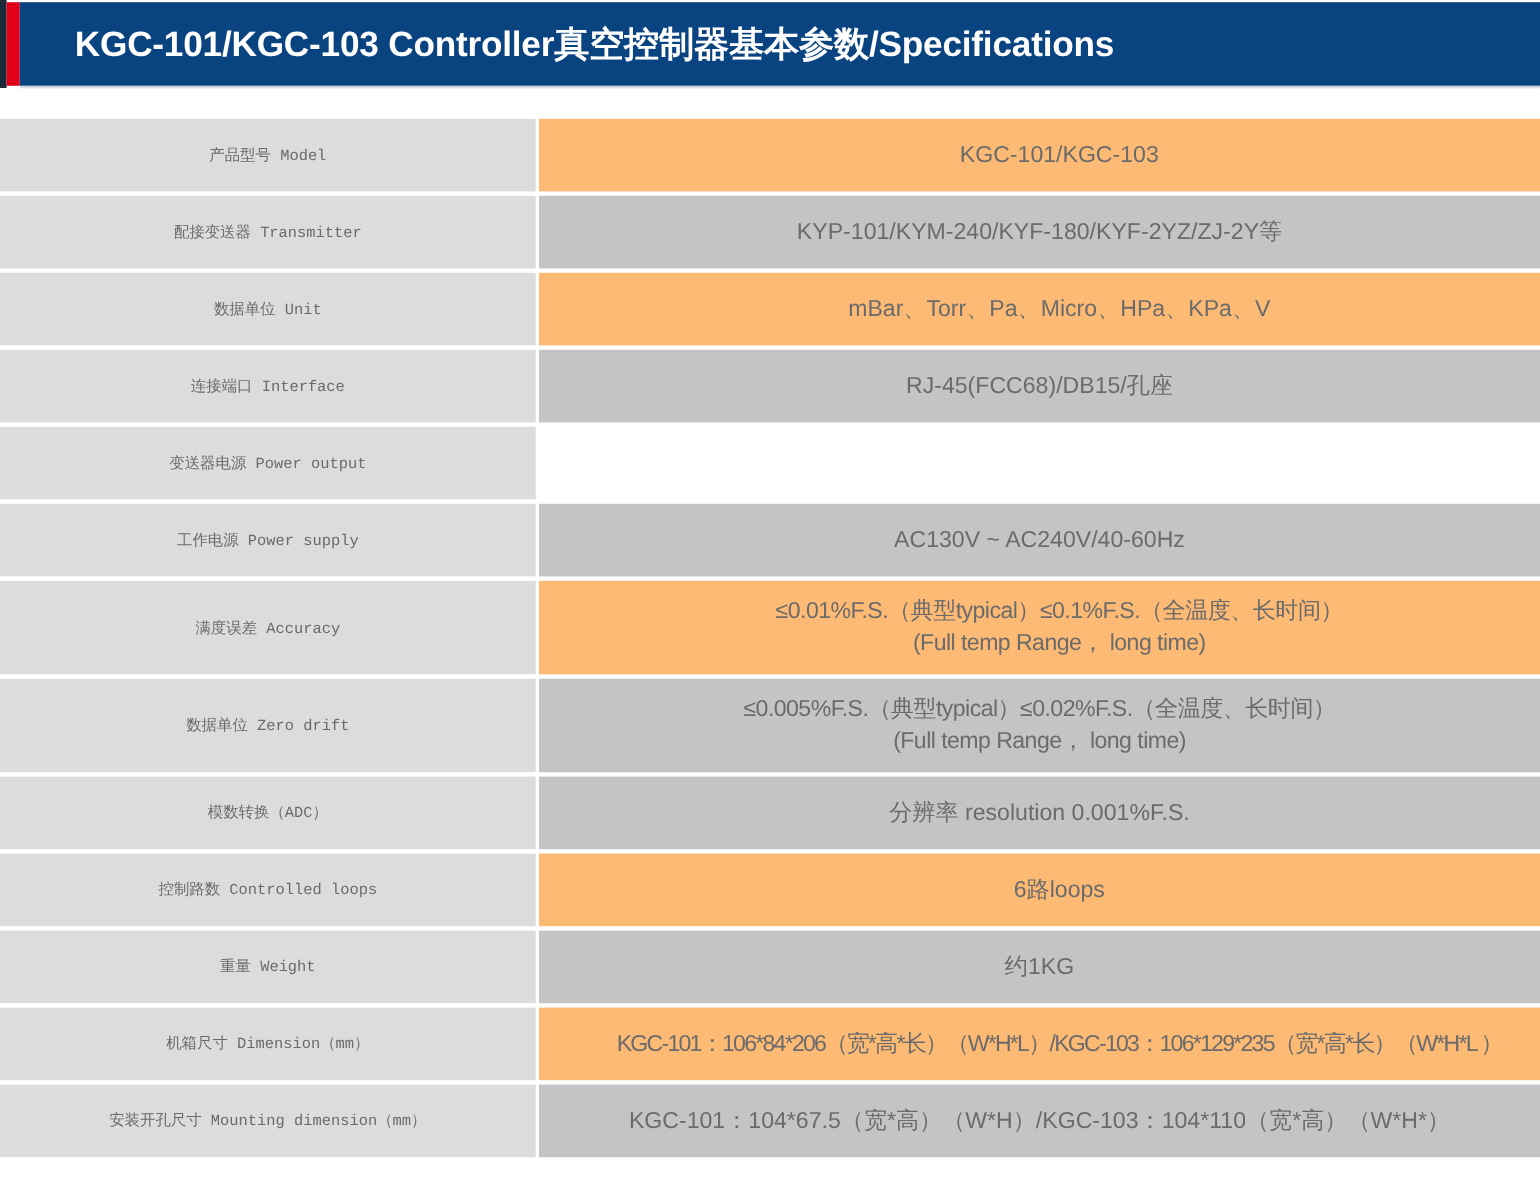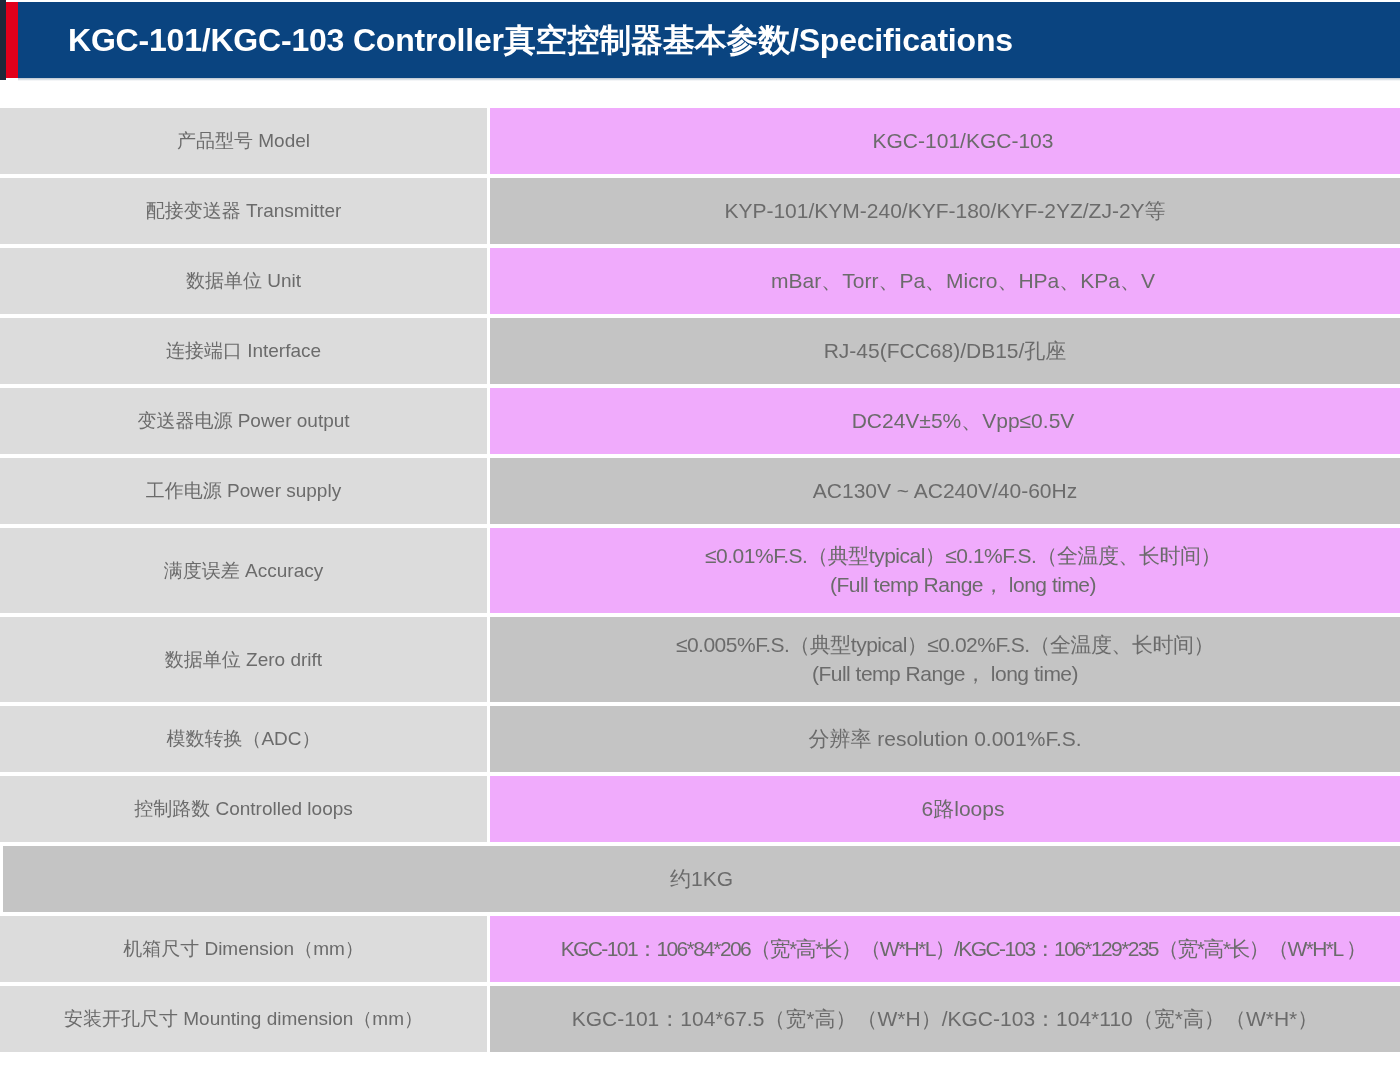--- a/index.html
+++ b/index.html
@@ -78,44 +78,45 @@
     display: flex;
     width: 1400px;
     box-sizing: border-box;
     margin-bottom: 4px;
   }
   .spec-label {
     width: 487px;
     flex: 0 0 487px;
     background: #dcdcdc;
     color: #6b6b6b;
-    font-size: 19px;
+    font-size: 14px;
     display: flex;
     align-items: center;
     justify-content: center;
     text-align: right;
     box-sizing: border-box;
     padding: 0 10px;
     white-space: nowrap;
+    font-family: Liberation Mono, monospace;
   }
   .spec-value {
     flex: 1 1 auto;
     margin-left: 3px;
     color: #6b6b6b;
     font-size: 21px;
     display: flex;
     flex-direction: column;
     align-items: center;
     justify-content: center;
     text-align: center;
     box-sizing: border-box;
     padding: 0 4px;
     white-space: nowrap;
   }
-  .spec-value.tone-light { background: #f0abfc; padding-left: 40px; }
+  .spec-value.tone-light { background: #fdba74; padding-left: 40px; }
   .spec-value.tone-dark  { background: #c4c4c4; }
 
   .spec-row.h-66  .spec-label, .spec-row.h-66  .spec-value { height: 66px; }
   .spec-row.h-85  .spec-label, .spec-row.h-85  .spec-value { height: 85px; }
 
   .value-line { line-height: 1.38; }
   .value-line.tight { letter-spacing: -0.5px; }
   .value-line.squeeze { letter-spacing: -1.6px; }
 </style>
 </head>
@@ -150,23 +151,20 @@
       </div>
     </div>
     <div class="spec-row h-66">
       <div class="spec-label">连接端口  Interface</div>
       <div class="spec-value tone-dark">
         <div class="value-line">RJ-45(FCC68)/DB15/孔座</div>
       </div>
     </div>
     <div class="spec-row h-66">
       <div class="spec-label">变送器电源  Power output</div>
-      <div class="spec-value tone-light">
-        <div class="value-line">DC24V±5%、Vpp≤0.5V</div>
-      </div>
     </div>
     <div class="spec-row h-66">
       <div class="spec-label">工作电源  Power supply</div>
       <div class="spec-value tone-dark">
         <div class="value-line">AC130V ~ AC240V/40-60Hz</div>
       </div>
     </div>
     <div class="spec-row h-85">
       <div class="spec-label">满度误差  Accuracy</div>
       <div class="spec-value tone-light">
@@ -187,20 +185,21 @@
         <div class="value-line">分辨率 resolution 0.001%F.S.</div>
       </div>
     </div>
     <div class="spec-row h-66">
       <div class="spec-label">控制路数  Controlled loops</div>
       <div class="spec-value tone-light">
         <div class="value-line">6路loops</div>
       </div>
     </div>
     <div class="spec-row h-66">
+      <div class="spec-label">重量  Weight</div>
       <div class="spec-value tone-dark">
         <div class="value-line">约1KG</div>
       </div>
     </div>
     <div class="spec-row h-66">
       <div class="spec-label">机箱尺寸  Dimension（mm）</div>
       <div class="spec-value tone-light">
         <div class="value-line squeeze">KGC-101：106*84*206（宽*高*长）（W*H*L）/KGC-103：106*129*235（宽*高*长）（W*H*L ）</div>
       </div>
     </div>

